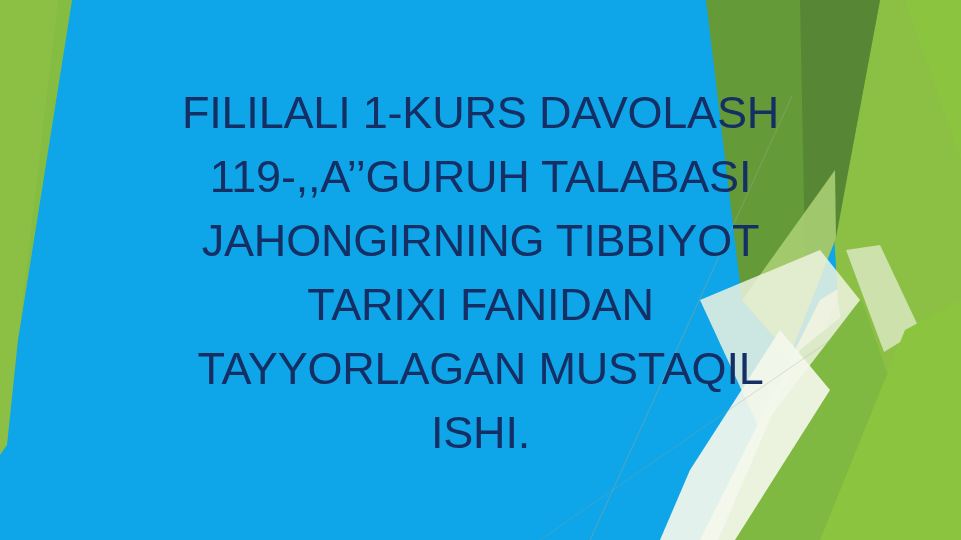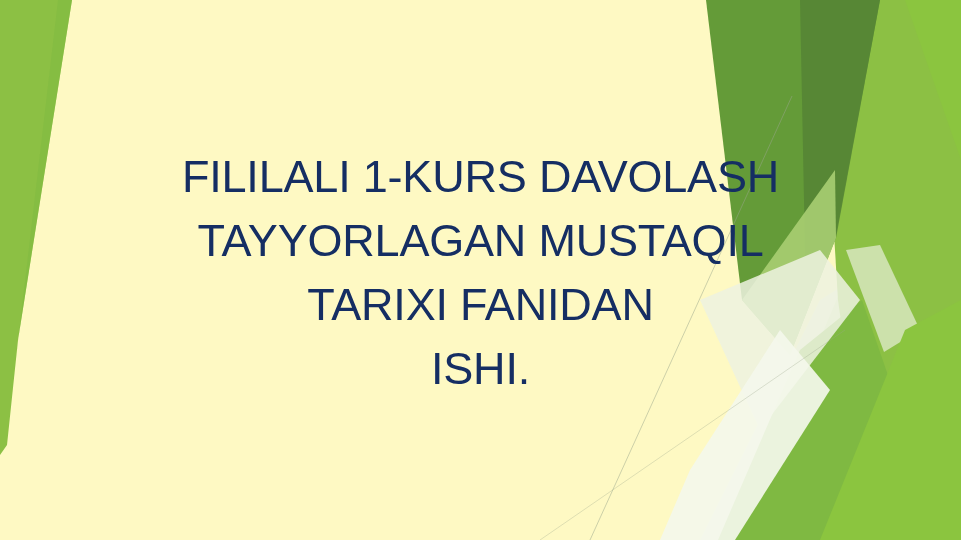--- a/index.html
+++ b/index.html
@@ -5,21 +5,21 @@
   html, body {
     margin: 0;
     padding: 0;
     background: #ffffff;
   }
   #slide {
     position: relative;
     width: 961px;
     height: 540px;
     overflow: hidden;
-    background: #fef9c3;
+    background: #0ea5e9;
     font-family: "Liberation Sans", sans-serif;
   }
   #bg-decor {
     position: absolute;
     left: 0;
     top: 0;
     width: 961px;
     height: 540px;
     z-index: 0;
     pointer-events: none;
@@ -78,18 +78,20 @@
     <polygon points="846,250 880,245 920,330 884,352" fill="#DCE8C6" opacity="0.8"></polygon>
 
     <polygon points="820,540 905,330 961,300 961,540" fill="#8BC53F"></polygon>
 
     <line x1="792" y1="96" x2="590" y2="540" stroke="#9AA68C" stroke-width="0.9" opacity="0.55"></line>
     <line x1="845" y1="330" x2="540" y2="540" stroke="#9AA68C" stroke-width="0.8" opacity="0.4"></line>
   </svg>
 
   <div id="title-block">
     <div class="title-line">FILILALI 1-KURS DAVOLASH</div>
+    <div class="title-line">119-,,A’’GURUH TALABASI</div>
+    <div class="title-line">JAHONGIRNING TIBBIYOT</div>
+    <div class="title-line">TARIXI FANIDAN</div>
     <div class="title-line">TAYYORLAGAN MUSTAQIL</div>
-    <div class="title-line">TARIXI FANIDAN</div>
     <div class="title-line">ISHI.</div>
   </div>
 
 </div>
 
 </body></html>

